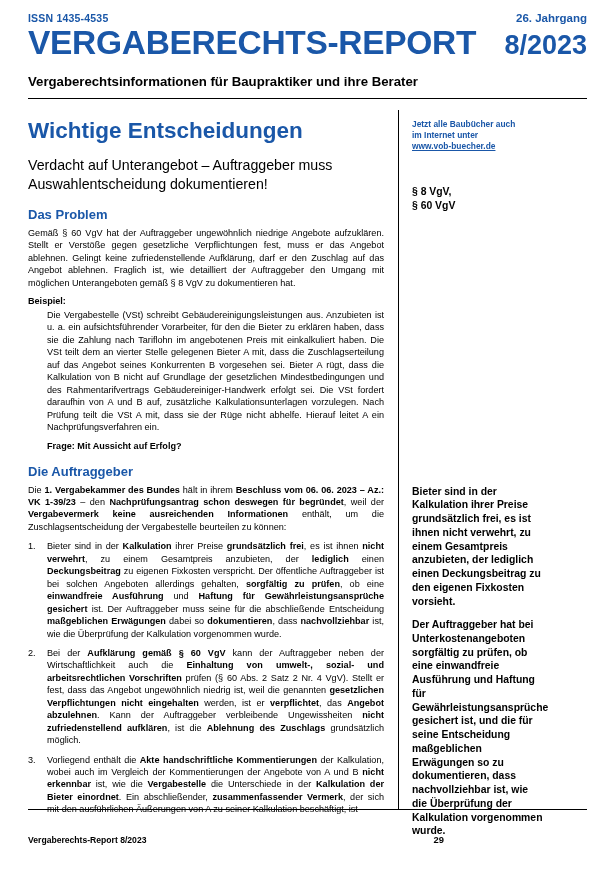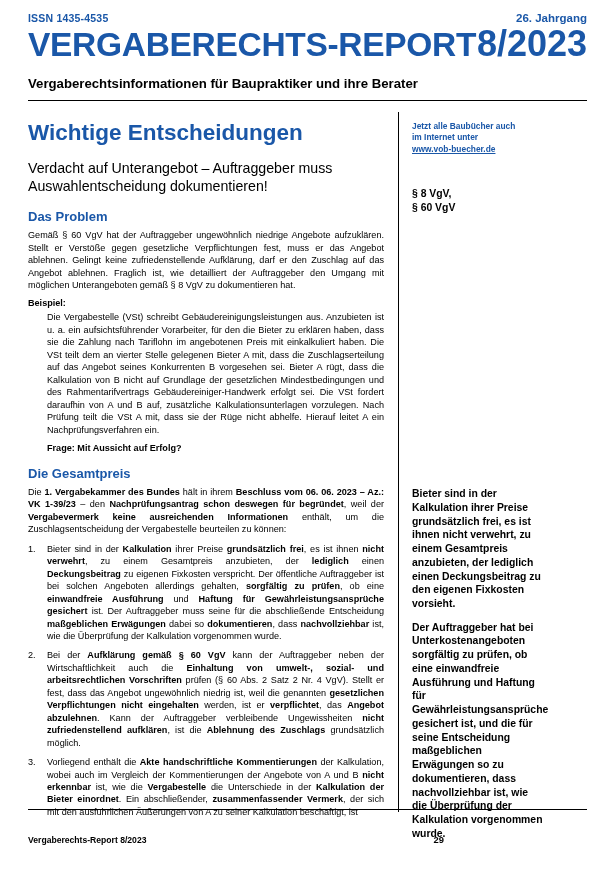--- a/index.html
+++ b/index.html
@@ -53,21 +53,21 @@
   .main-title {
     color: #1a57a8;
     font-size: 33.5px;
     font-weight: bold;
     letter-spacing: -0.3px;
     line-height: 1;
     white-space: nowrap;
   }
   .issue-no {
     color: #1a57a8;
-    font-size: 36px;
+    font-size: 27px;
     font-weight: bold;
     line-height: 1;
   }
   .subtitle {
     margin-top: 14px;
     font-size: 13.2px;
     font-weight: bold;
     text-align: left;
     color: #000;
   }
@@ -245,21 +245,21 @@
       <h1 class="headline">Wichtige Entscheidungen</h1>
       <h2 class="article-title">Verdacht auf Unterangebot – Auftraggeber muss Auswahlentscheidung dokumentieren!</h2>
 
       <h3 class="section">Das Problem</h3>
       <p>Gemäß § 60 VgV hat der Auftraggeber ungewöhnlich niedrige Angebote aufzuklären. Stellt er Verstöße gegen gesetzliche Verpflichtungen fest, muss er das Angebot ablehnen. Gelingt keine zufriedenstellende Aufklärung, darf er den Zuschlag auf das Angebot ablehnen. Fraglich ist, wie detailliert der Auftraggeber den Umgang mit möglichen Unterangeboten gemäß § 8 VgV zu dokumentieren hat.</p>
 
       <div class="bsp-label">Beispiel:</div>
       <p class="indent">Die Vergabestelle (VSt) schreibt Gebäudereinigungsleistungen aus. Anzubieten ist u. a. ein aufsichtsführender Vorarbeiter, für den die Bieter zu erklären haben, dass sie die Zahlung nach Tariflohn im angebotenen Preis mit einkalkuliert haben. Die VSt teilt dem an vierter Stelle gelegenen Bieter A mit, dass die Zuschlagserteilung auf das Angebot seines Konkurrenten B vorgesehen sei. Bieter A rügt, dass die Kalkulation von B nicht auf Grundlage der gesetzlichen Mindestbedingungen und des Rahmentarifvertrags Gebäudereiniger-Handwerk erfolgt sei. Die VSt fordert daraufhin von A und B auf, zusätzliche Kalkulationsunterlagen vorzulegen. Nach Prüfung teilt die VSt A mit, dass sie der Rüge nicht abhelfe. Hierauf leitet A ein Nachprüfungsverfahren ein.</p>
       <div class="frage">Frage: Mit Aussicht auf Erfolg?</div>
 
-      <h3 class="section sp">Die Gesamtpreis</h3>
+      <h3 class="section sp">Die Auftraggeber</h3>
       <p id="decision-intro">Die <b>1. Vergabekammer des Bundes</b> hält in ihrem <b>Beschluss vom 06. 06. 2023 – Az.: VK 1-39/23</b> – den <b>Nachprüfungsantrag schon deswegen für begründet</b>, weil der <b>Vergabevermerk keine ausreichenden Informationen</b> enthält, um die Zuschlagsentscheidung der Vergabestelle beurteilen zu können:</p>
 
       <ol class="numlist" id="decision-list">
           <li>Bieter sind in der <b>Kalkulation</b> ihrer Preise <b>grundsätzlich frei</b>, es ist ihnen <b>nicht verwehrt</b>, zu einem Gesamtpreis anzubieten, der <b>lediglich</b> einen <b>Deckungsbeitrag</b> zu eigenen Fixkosten verspricht. Der öffentliche Auftraggeber ist bei solchen Angeboten allerdings gehalten, <b>sorgfältig zu prüfen</b>, ob eine <b>einwandfreie Ausführung</b> und <b>Haftung für Gewährleistungsansprüche gesichert</b> ist. Der Auftraggeber muss seine für die abschließende Entscheidung <b>maßgeblichen Erwägungen</b> dabei so <b>dokumentieren</b>, dass <b>nachvollziehbar</b> ist, wie die Überprüfung der Kalkulation vorgenommen wurde.</li>
           <li>Bei der <b>Aufklärung gemäß § 60 VgV</b> kann der Auftraggeber neben der Wirtschaftlichkeit auch die <b>Einhaltung von umwelt-, sozial- und arbeitsrechtlichen Vorschriften</b> prüfen (§ 60 Abs. 2 Satz 2 Nr. 4 VgV). Stellt er fest, dass das Angebot ungewöhnlich niedrig ist, weil die genannten <b>gesetzlichen Verpflichtungen nicht eingehalten</b> werden, ist er <b>verpflichtet</b>, das <b>Angebot abzulehnen</b>. Kann der Auftraggeber verbleibende Ungewissheiten <b>nicht zufriedenstellend aufklären</b>, ist die <b>Ablehnung des Zuschlags</b> grundsätzlich möglich.</li>
           <li>Vorliegend enthält die <b>Akte</b> <b>handschriftliche Kommentierungen</b> der Kalkulation, wobei auch im Vergleich der Kommentierungen der Angebote von A und B <b>nicht erkennbar</b> ist, wie die <b>Vergabestelle</b> die Unterschiede in der <b>Kalkulation der Bieter einordnet</b>. Ein abschließender, <b>zusammenfassender Vermerk</b>, der sich mit den ausführlichen Äußerungen von A zu seiner Kalkulation beschäftigt, ist</li>
         </ol>
     </div>
 
     <div class="col-divider"></div>

